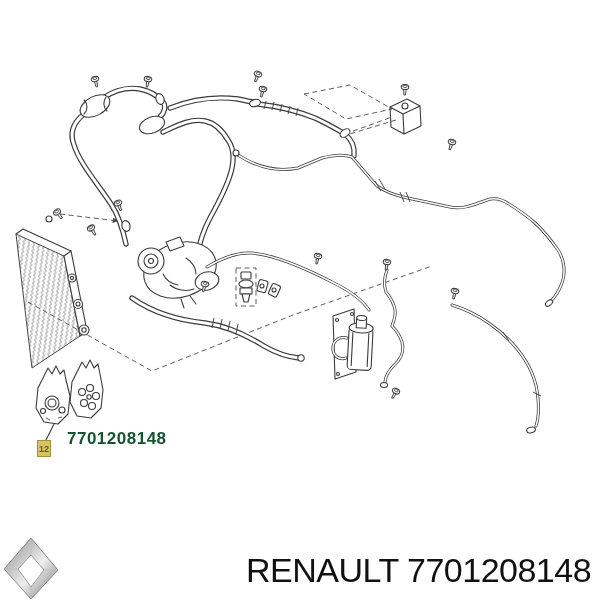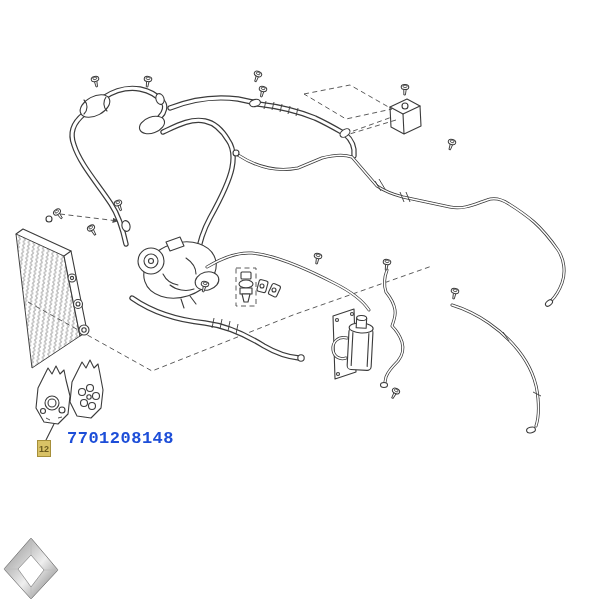--- a/index.html
+++ b/index.html
@@ -13,21 +13,21 @@
   .tube-i{stroke:#ffffff;stroke-width:3;fill:none;stroke-linecap:round;stroke-linejoin:round;}
   .pipe-o{stroke:#3b3b3b;stroke-width:3;fill:none;stroke-linecap:round;stroke-linejoin:round;}
   .pipe-i{stroke:#ffffff;stroke-width:1.5;fill:none;stroke-linecap:round;stroke-linejoin:round;}
   .dash{stroke:#4a4a4a;stroke-width:0.9;fill:none;stroke-dasharray:5 3.5;}
   .tick{stroke:#3b3b3b;stroke-width:0.9;}
   
   #callout-box{position:absolute;left:37px;top:440px;width:14px;height:17px;
     background:#d9c266;border:1px solid #a68f3a;display:flex;align-items:center;
     justify-content:center;font-size:9px;font-weight:bold;color:#6b5a1e;box-sizing:border-box;}
   #part-number{position:absolute;left:67px;top:429px;font-size:17px;font-weight:bold;
-    color:#1d4ed8;letter-spacing:0.5px;font-family:Liberation Mono, monospace;}
+    color:#14532d;letter-spacing:0.5px;}
   #footer-caption{position:absolute;left:246px;top:551px;font-size:34px;font-weight:400;
     color:#111111;letter-spacing:-0.5px;white-space:nowrap;}
   #renault-logo{position:absolute;left:2px;top:537px;}
 </style>
 </head>
 <body>
 
 <div id="stage">
 
   <svg id="diagram-svg" width="600" height="600" viewBox="0 0 600 600">
@@ -220,14 +220,15 @@
         <stop offset="0.55" stop-color="#efefef"></stop>
         <stop offset="0.8" stop-color="#a8a8a8"></stop>
         <stop offset="1" stop-color="#7d7d7d"></stop>
       </linearGradient>
     </defs>
     <polygon points="29,1 56,33 29,62 2,32" fill="url(#lgA)" stroke="#6f6f6f" stroke-width="0.8"></polygon>
     <polygon points="29,18 42,33 29,50 16,32" fill="#ffffff" stroke="#8a8a8a" stroke-width="0.8"></polygon>
     <path d="M29,1 L29,18 M56,33 L42,33 M29,62 L29,50 M2,32 L16,32" stroke="#bdbdbd" stroke-width="0.8"></path>
   </svg>
 
+  <div id="footer-caption">RENAULT 7701208148</div>
 
 </div>
 
 </body></html>

